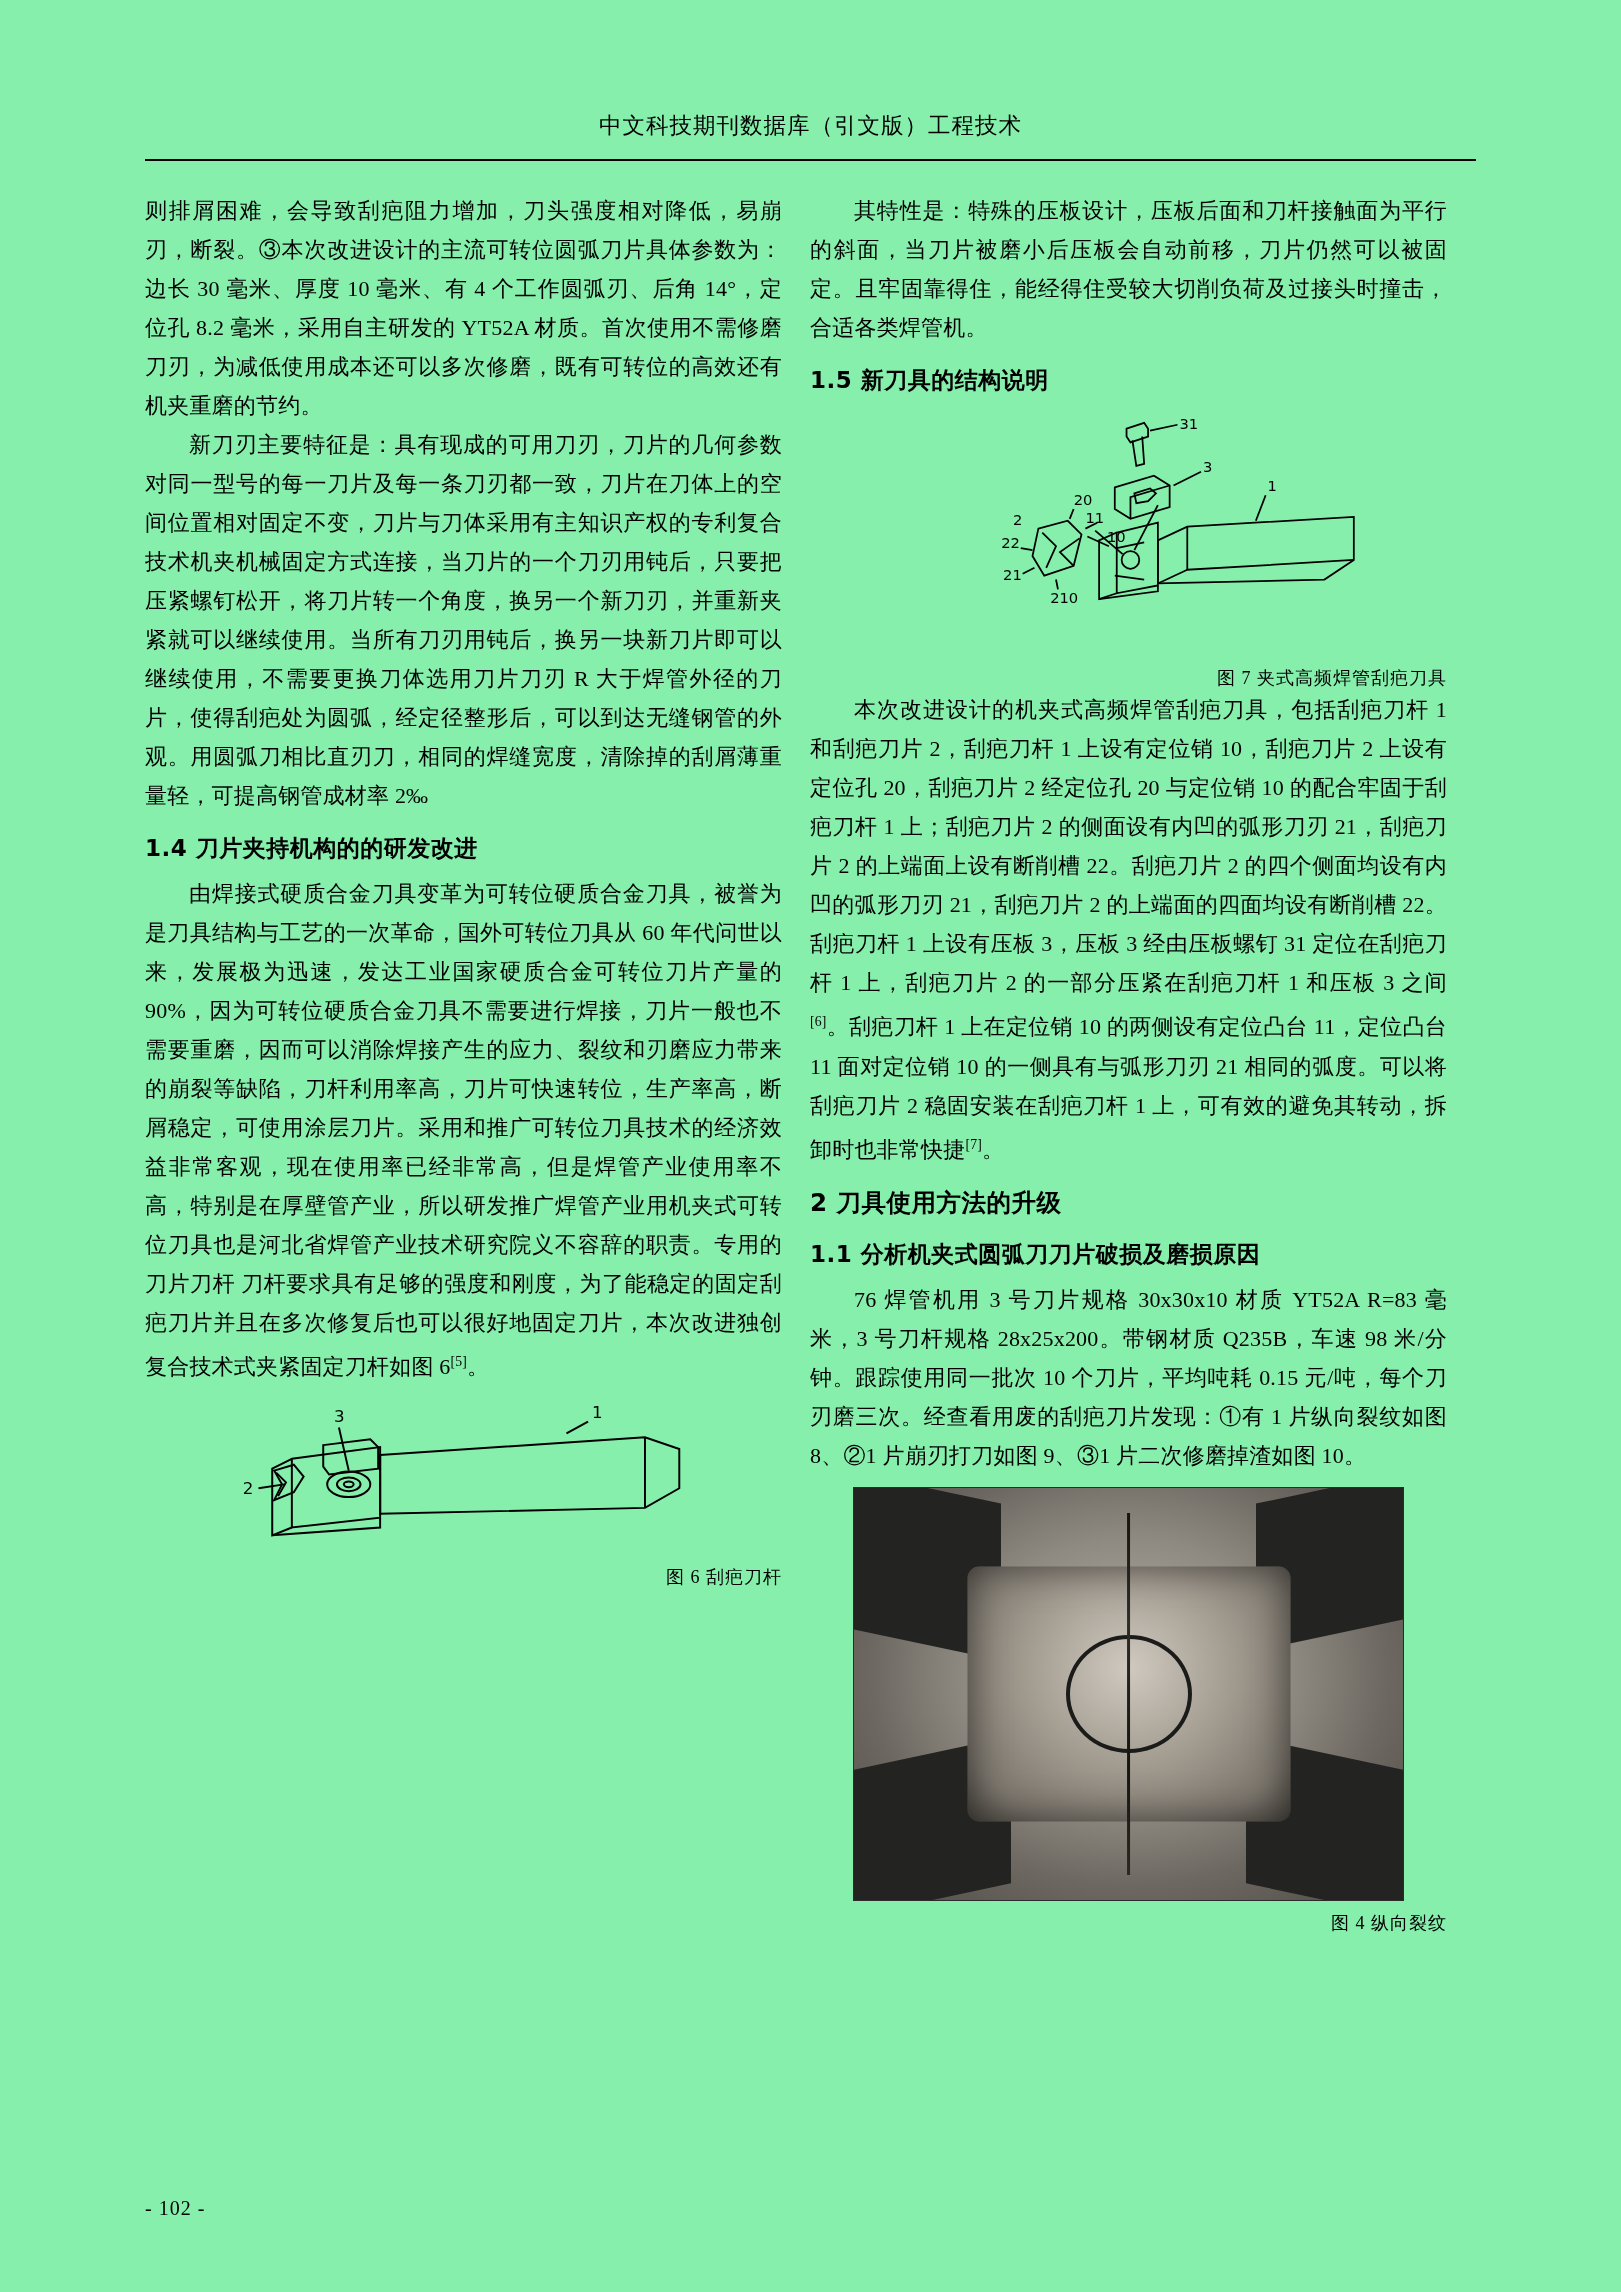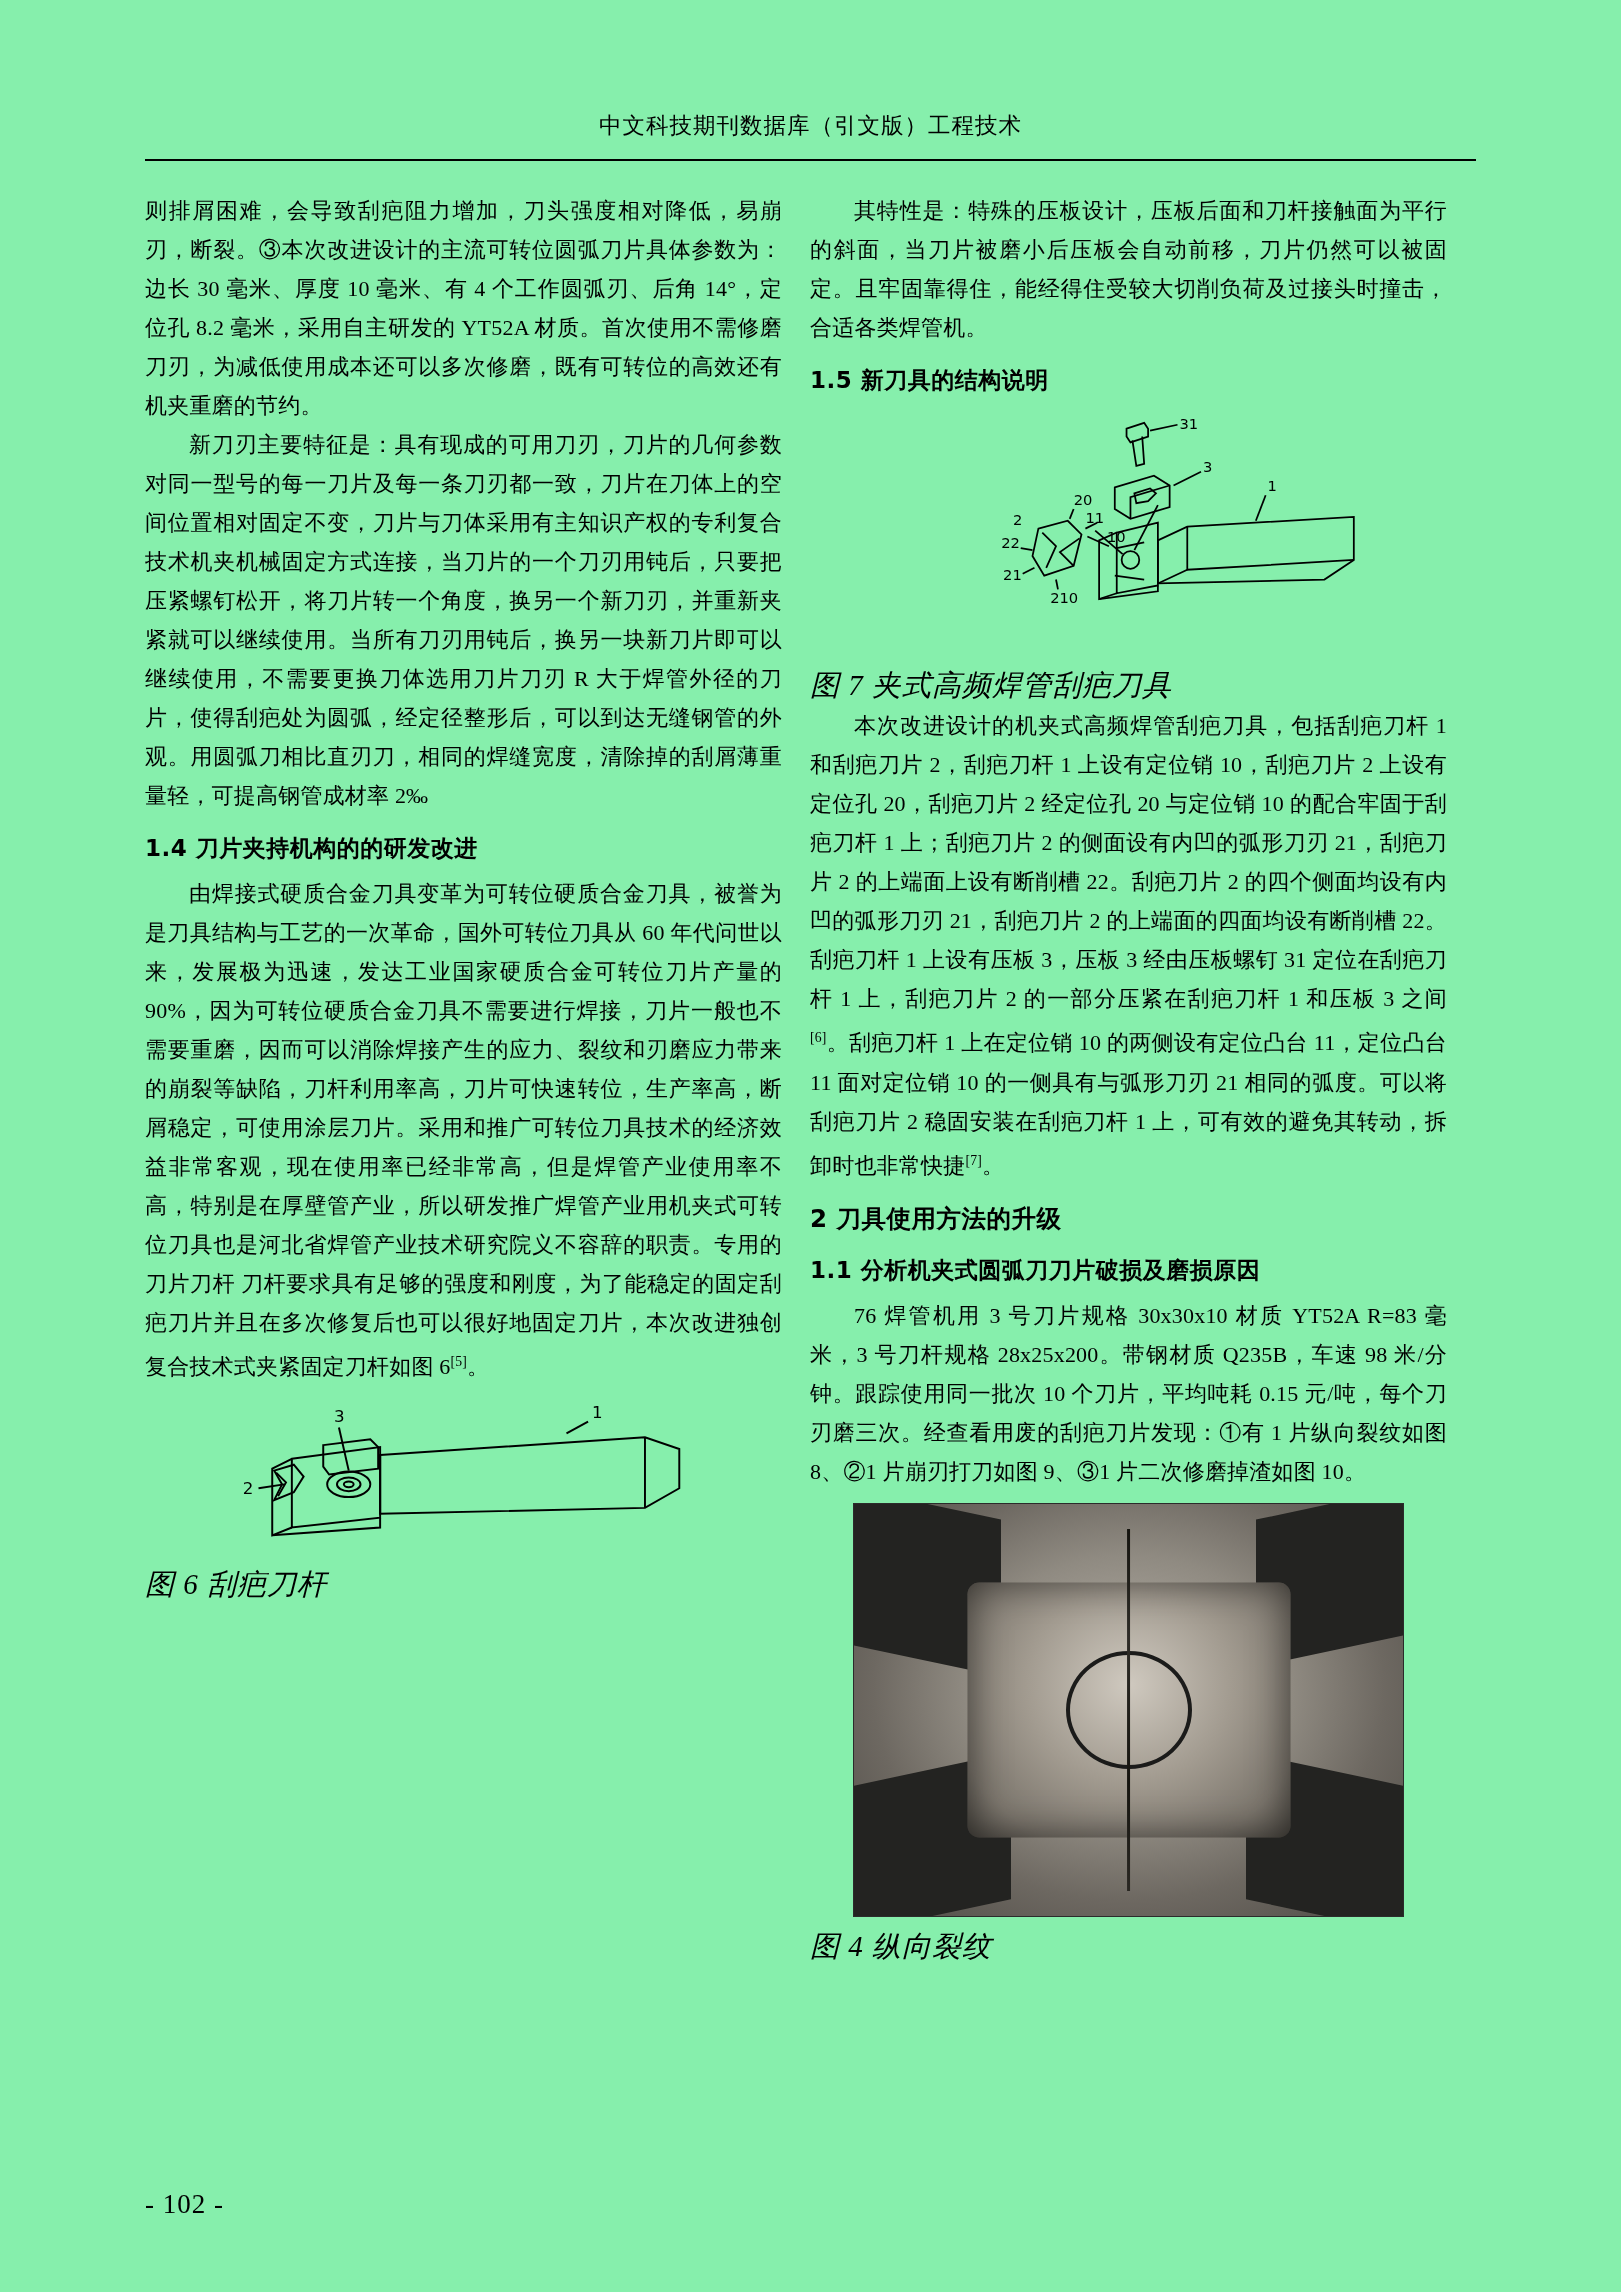--- a/index.html
+++ b/index.html
@@ -65,25 +65,24 @@
     letter-spacing: 0.5px;
   }
   h2.heading.big {
     font-size: 24.5px;
   }
   sup {
     font-size: 13.7px;
     vertical-align: super;
   }
   .figcaption {
-    text-align: left;
-    font-size: 29px;
+    text-align: right;
+    font-size: 18px;
     margin-top: 9.8px;
     letter-spacing: 1px;
-    font-style: italic;
   }
   .figure {
     margin-top: 11.8px;
   }
   .fig-area {
     width: 100%;
     display: flex;
     justify-content: center;
   }
   .photo {
@@ -126,21 +125,21 @@
     left: 50%; top: 6%;
     width: 3.9px; height: 88%;
     transform: translateX(-50%);
     background: linear-gradient(#15140f, #2e2c27 30%, #15140f 70%, #2a2823);
   }
   .line-figure { display: block; margin: 0 auto; }
   .footer {
     position: absolute;
     bottom: 73px;
     left: 145px;
-    font-size: 27px;
+    font-size: 20px;
     letter-spacing: 1px;
   }
 </style>
 </head>
 <body>
 
 <div class="page">
 
   <div class="header">中文科技期刊数据库（引文版）工程技术</div>
   <div class="header-rule"></div>

